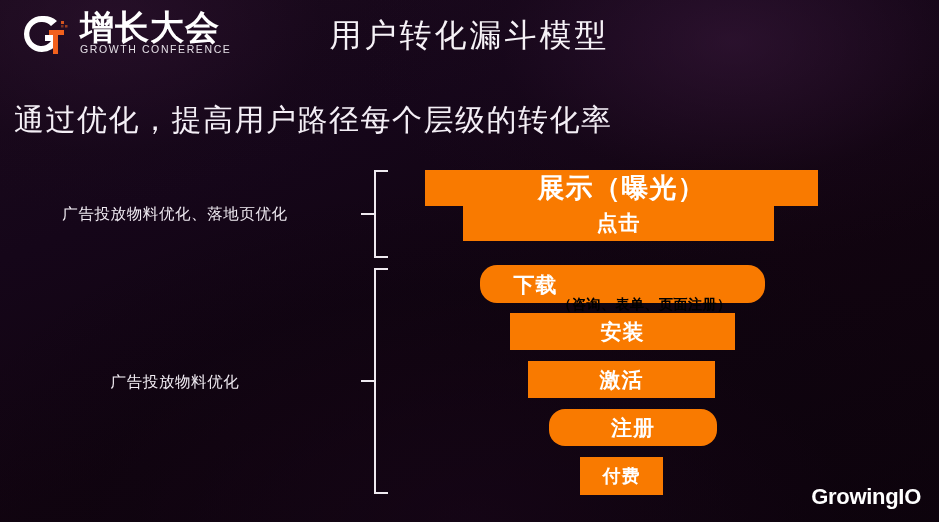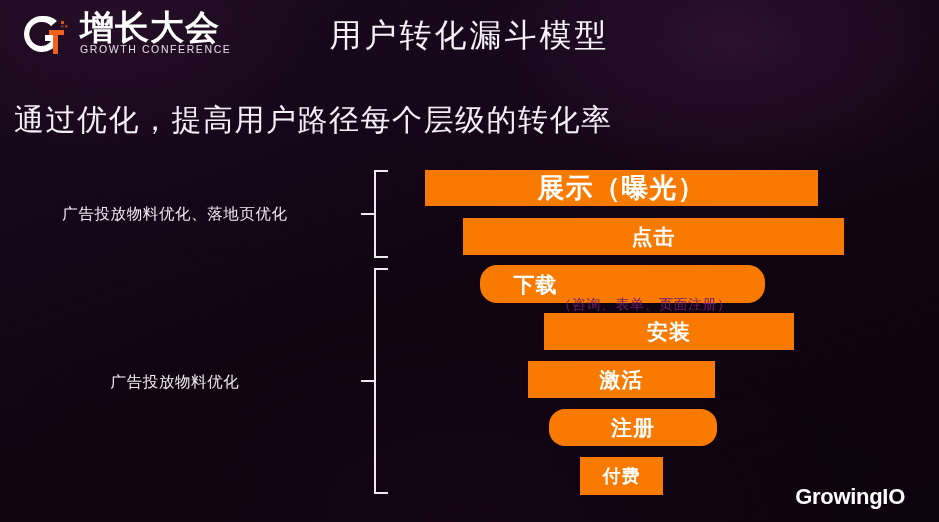--- a/index.html
+++ b/index.html
@@ -100,22 +100,22 @@
     box-sizing: border-box;
   }
   .bar-text {
     color: #ffffff;
     font-weight: 700;
     letter-spacing: 1px;
     white-space: nowrap;
     line-height: 1;
   }
   .bar-sub {
-    color: #701a75;
-    font-weight: 400;
+    color: #000000;
+    font-weight: 700;
     letter-spacing: 0.5px;
     white-space: nowrap;
     line-height: 1;
     margin-top: 40px;
   }
 
   
   .bracket {
     position: absolute;
     box-sizing: border-box;
@@ -138,21 +138,21 @@
     font-weight: 400;
     letter-spacing: 0.6px;
     color: #f0ebf2;
     white-space: nowrap;
     text-align: center;
   }
 
   
   .watermark {
     position: absolute;
-    right: 34px;
+    right: 18px;
     bottom: 12px;
     font-size: 22px;
     font-weight: 700;
     letter-spacing: -0.3px;
     color: #ffffff;
   }
 </style>
 </head>
 <body>
 
@@ -178,30 +178,30 @@
   <div class="slide-title">用户转化漏斗模型</div>
 
   <div class="slide-subtitle">通过优化，提高用户路径每个层级的转化率</div>
 
   <div class="funnel">
 
     <div class="bar" style="left:425px; top:170px; width:393px; height:36px;">
       <span class="bar-text" style="font-size:27px;">展示（曝光）</span>
     </div>
 
-    <div class="bar" style="left:463px; top:218px; width:381px; height:37px;">
+    <div class="bar" style="left:463px; top:204px; width:311px; height:37px;">
       <span class="bar-text" style="font-size:21px;">点击</span>
     </div>
 
     <div class="bar" style="left:480px; top:265px; width:285px; height:38px;border-radius:17px;">
       <span class="bar-text" style="font-size:21px;">下载</span>
         <span class="bar-sub" style="font-size:14px;">（咨询、表单、页面注册）</span>
     </div>
 
-    <div class="bar" style="left:510px; top:313px; width:250px; height:37px;margin-left:34px;">
+    <div class="bar" style="left:510px; top:313px; width:225px; height:37px;">
       <span class="bar-text" style="font-size:21px;">安装</span>
     </div>
 
     <div class="bar" style="left:528px; top:361px; width:187px; height:37px;align-items:center;">
       <span class="bar-text" style="font-size:21px;">激活</span>
     </div>
 
     <div class="bar" style="left:549px; top:409px; width:168px; height:37px;border-radius:16px;">
       <span class="bar-text" style="font-size:21px;">注册</span>
     </div>

